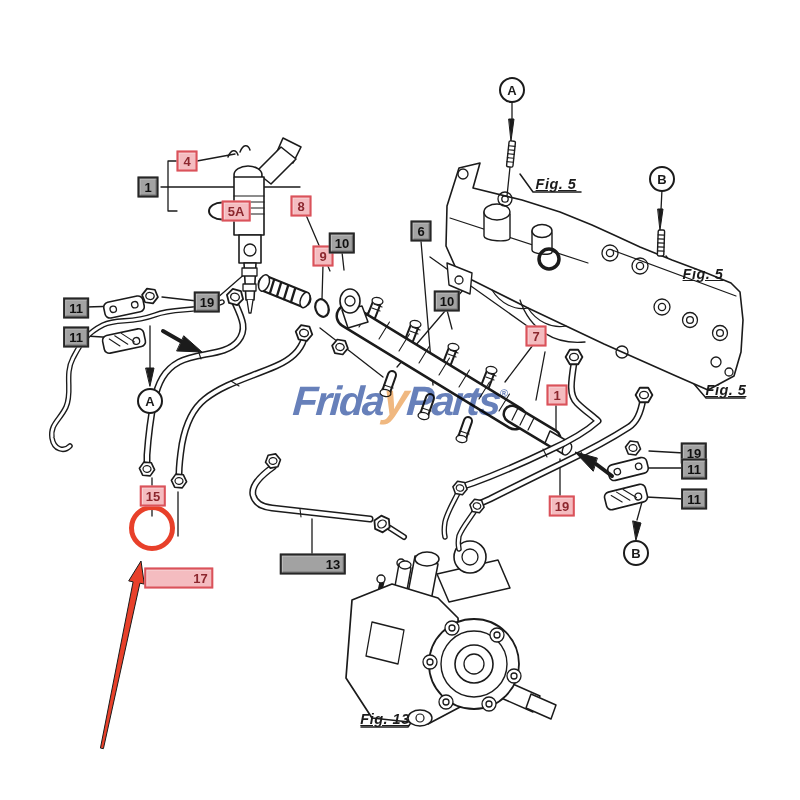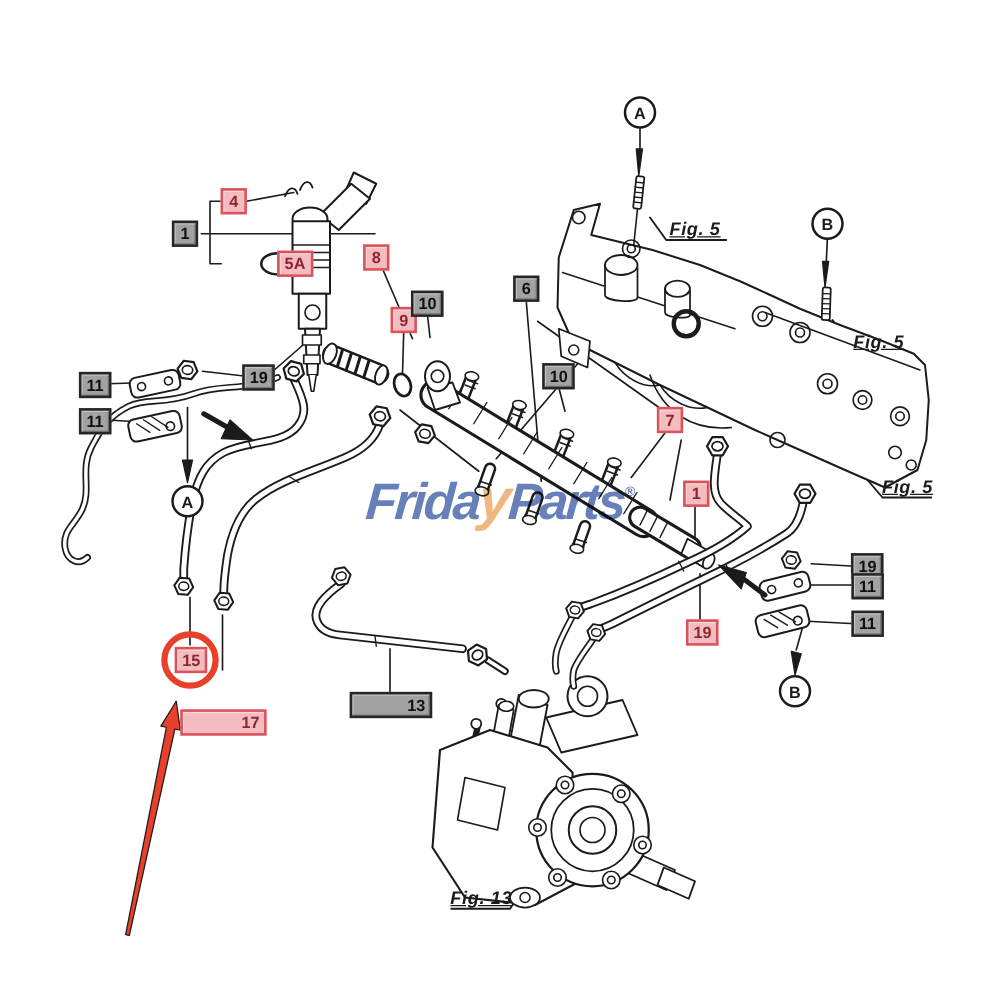--- a/index.html
+++ b/index.html
@@ -346,21 +346,21 @@
       <div class="plabel pink" style="left: 536px; top: 336px;">7</div>
       <div class="plabel gray" style="left: 207px; top: 302px;">19</div>
       <div class="plabel gray" style="left: 76px; top: 308px;">11</div>
       <div class="plabel gray" style="left: 76px; top: 337px;">11</div>
       <div class="plabel pink" style="left: 557px; top: 395px;">1</div>
       <div class="plabel pink" style="left: 562px; top: 506px;">19</div>
       <div class="plabel gray" style="left: 694px; top: 453px;">19</div>
       <div class="plabel gray" style="left: 694px; top: 469px;">11</div>
       <div class="plabel gray" style="left: 694px; top: 499px;">11</div>
       <div class="plabel gray" style="left: 313px; top: 564px; padding-left: 44px;">13</div>
-      <div class="plabel pink" style="left: 153px; top: 528px;">15</div>
+      <div class="plabel pink" style="left: 153px; top: 496px;">15</div>
       <div class="plabel pink" style="left: 179px; top: 578px; padding-left: 47px;">17</div>
       <div class="refcircle" style="left: 512px; top: 90px;">A</div>
       <div class="refcircle" style="left: 662px; top: 179px;">B</div>
       <div class="refcircle" style="left: 150px; top: 401px;">A</div>
       <div class="refcircle" style="left: 636px; top: 553px;">B</div>
       <div class="figref" style="left: 556px; top: 184px;">Fig. 5</div>
       <div class="figref" style="left: 703px; top: 274px;">Fig. 5</div>
       <div class="figref" style="left: 726px; top: 390px;">Fig. 5</div>
       <div class="figref" style="left: 385px; top: 719px;">Fig. 13</div>
     </div>

